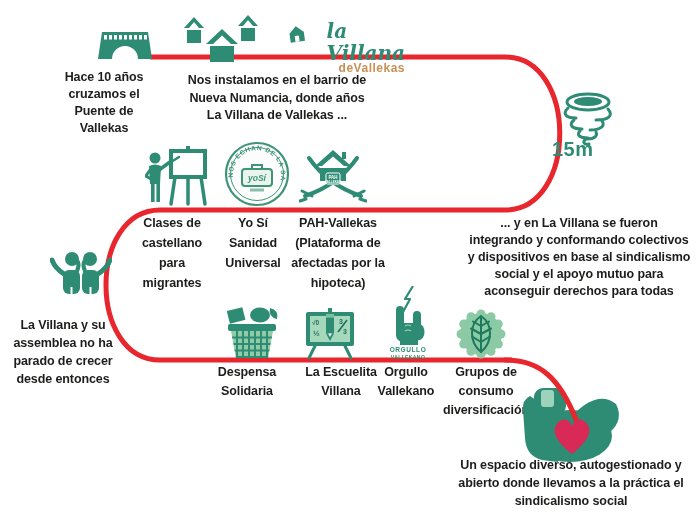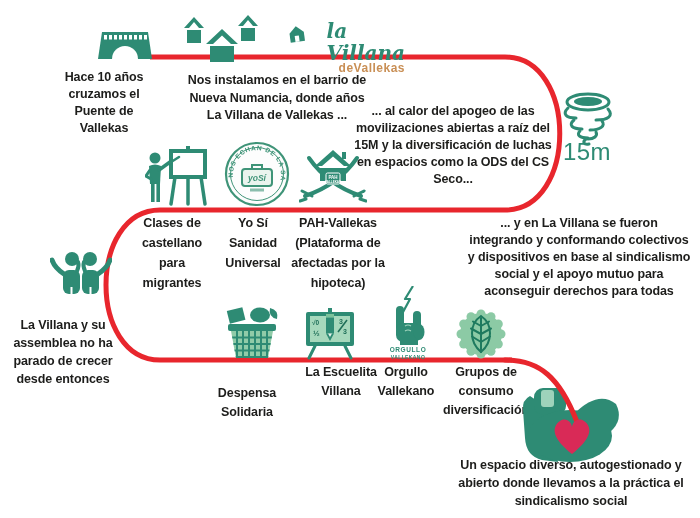--- a/index.html
+++ b/index.html
@@ -5,21 +5,21 @@
   html,body{margin:0;padding:0;background:#fff;}
   .canvas{position:relative;width:700px;height:518px;background:#ffffff;overflow:hidden;
           font-family:"Liberation Sans",sans-serif;}
   .layer{position:absolute;left:0;top:0;pointer-events:none;}
   .icon{position:absolute;}
   .tb{position:absolute;font-weight:bold;font-size:12.5px;line-height:17px;color:#1d1d1b;
       text-align:center;white-space:pre-line;letter-spacing:-0.1px;}
   .lh18{line-height:18px}
   .lh20{line-height:20px}
   .lh19{line-height:19px}
-  .m15{position:absolute;font-weight:normal;font-size:24px;color:#2e8b74;text-align:center;letter-spacing:0.5px;}
+  .m15{position:absolute;font-weight:bold;font-size:20px;color:#2e8b74;text-align:left;letter-spacing:0.5px;}
   .logo{position:absolute;display:flex;align-items:flex-start;gap:22px;}
   .logo-name{font-family:"DejaVu Serif",serif;font-style:italic;font-weight:bold;font-size:20px;
              color:#2e8b74;line-height:22px;}
   .logo-sub{font-weight:bold;font-size:12px;color:#c98f55;text-align:right;margin-top:-3px;letter-spacing:0.5px;}
 </style>
 </head>
 <body>
 
 <div class="canvas">
 
@@ -243,25 +243,20 @@
     </g>
   </svg>
 
   <div class="tb" style="left:50px;top:69px;width:108px">Hace 10 años
 cruzamos el
 Puente de
 Vallekas</div>
   <div class="tb" style="left:172px;top:72px;width:210px;line-height:17.5px">Nos instalamos en el barrio de
 Nueva Numancia, donde años
 La Villana de Vallekas ...</div>
-  <div class="tb" style="left:346px;top:103px;width:214px">... al calor del apogeo de las
-movilizaciones abiertas a raíz del
-15M y la diversificación de luchas
-en espacios como la ODS del CS
-Seco...</div>
   <div class="m15" style="left:552px;top:138px;width:70px">15m</div>
   <div class="tb lh20" style="left:128px;top:213px;width:88px">Clases de
 castellano
 para
 migrantes</div>
   <div class="tb lh20" style="left:288px;top:213px;width:100px">PAH-Vallekas
 (Plataforma de
 afectadas por la
 hipoteca)</div>
   <div class="tb lh20" style="left:214px;top:213px;width:78px">Yo Sí
@@ -269,21 +264,21 @@
 Universal</div>
   <div class="tb" style="left:456px;top:215px;width:246px">... y en La Villana se fueron
 integrando y conformando colectivos
 y dispositivos en base al sindicalismo
 social y el apoyo mutuo para
 aconseguir derechos para todas</div>
   <div class="tb lh18" style="left:6px;top:316px;width:114px">La Villana y su
 assemblea no ha
 parado de crecer
 desde entonces</div>
-  <div class="tb lh19" style="left:204px;top:384px;width:86px">Despensa
+  <div class="tb lh19" style="left:204px;top:363px;width:86px">Despensa
 Solidaria</div>
   <div class="tb lh19" style="left:297px;top:363px;width:88px">La Escuelita
 Villana</div>
   <div class="tb lh19" style="left:365px;top:363px;width:82px">Orgullo
 Vallekano</div>
   <div class="tb lh19" style="left:434px;top:363px;width:104px">Grupos de
 consumo
 diversificación</div>
   <div class="tb lh18" style="left:436px;top:456px;width:270px">Un espacio diverso, autogestionado y
 abierto donde llevamos a la práctica el

